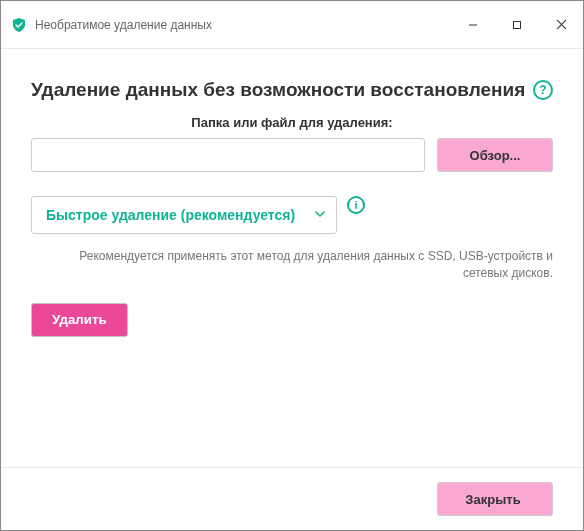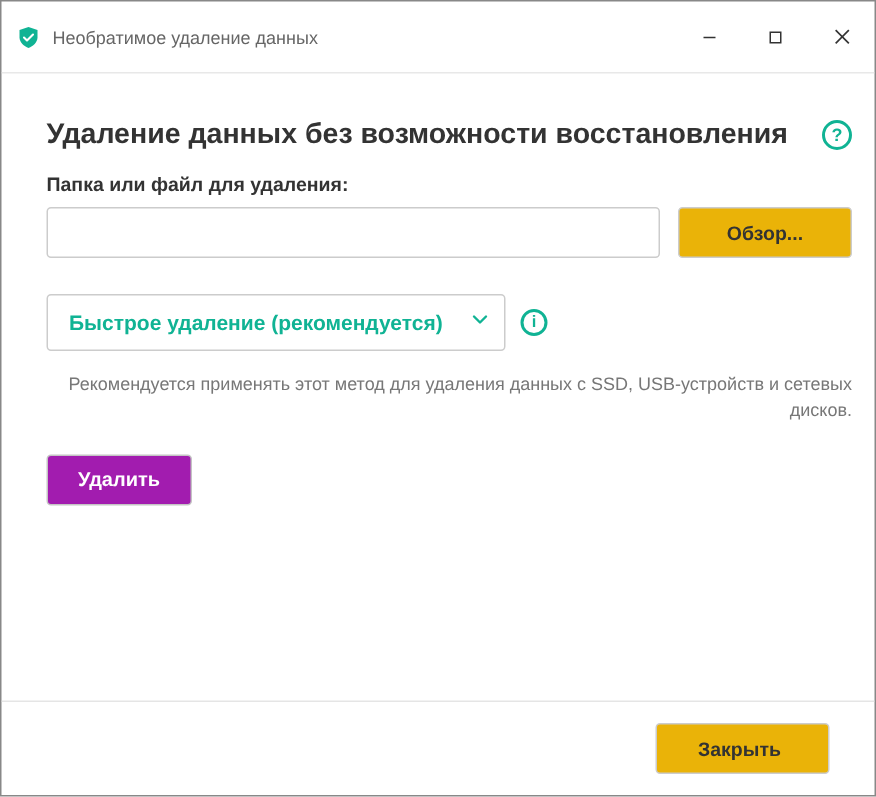--- a/index.html
+++ b/index.html
@@ -2,37 +2,37 @@
 <html><head>
 <meta charset="utf-8">
 <style>
   * { box-sizing: border-box; margin: 0; padding: 0; font-family: -apple-system, "Segoe UI", Arial, sans-serif; }
   body { width: 584px; height: 531px; background: #fff; border: 1px solid #888; display: flex; flex-direction: column; }
   .titlebar { height: 48px; display: flex; align-items: center; padding: 0 0 0 10px; border-bottom: 1px solid #e8e8e8; }
   .titlebar .app-icon { width: 16px; height: 16px; margin-right: 8px; }
   .titlebar .title { font-size: 12px; color: #666; flex: 1; }
   .win-controls { display: flex; height: 100%; }
   .win-btn { width: 44px; height: 100%; display: flex; align-items: center; justify-content: center; font-size: 13px; color: #333; }
-  .content { flex: 1; padding: 30px 15px 10px 30px; overflow: auto; }
+  .content { flex: 1; padding: 30px 30px 10px 30px; overflow: auto; }
   .header-row { display: flex; align-items: center; justify-content: space-between; margin-bottom: 14px; }
   h1 { font-size: 19px; font-weight: 600; color: #333; }
   .help-badge { width: 20px; height: 20px; border: 2px solid #10b394; border-radius: 50%; display: flex; align-items: center; justify-content: center; color: #10b394; font-size: 12px; font-weight: 700; }
   .desc { font-size: 13px; color: #444; line-height: 1.45; margin-bottom: 26px; }
-  .field-label { font-size: 13px; font-weight: 600; color: #333; margin-bottom: 8px; }
+  .field-label { font-size: 13px; font-weight: 600; color: #333; margin-bottom: 8px; text-align: center; }
   .path-row { display: flex; gap: 12px; margin-bottom: 24px; }
   .text-input { flex: 1; height: 34px; border: 1px solid #ccc; border-radius: 3px; padding: 0 10px; font-size: 13px; }
-  .btn { height: 34px; border: 1px solid #ccc; border-radius: 3px; background: #eab308; padding: 0 20px; font-size: 13px; font-weight: 600; color: #333; display: inline-flex; align-items: center; justify-content: center; white-space: nowrap; }
+  .btn { height: 34px; border: 1px solid #ccc; border-radius: 3px; background: #f9a8d4; padding: 0 20px; font-size: 13px; font-weight: 600; color: #333; display: inline-flex; align-items: center; justify-content: center; white-space: nowrap; }
   .btn-browse { width: 116px; }
-  .method-row { display: flex; align-items: center; gap: 10px; margin-bottom: 14px; }
+  .method-row { display: flex; gap: 10px; margin-bottom: 14px; }
   .dropdown { height: 38px; border: 1px solid #ccc; border-radius: 3px; padding: 0 10px 0 14px; display: flex; align-items: center; gap: 14px; width: 306px; justify-content: space-between; }
   .dropdown .dd-label { color: #10b394; font-size: 14px; font-weight: 600; }
   .chev { color: #10b394; }
   .info-badge { width: 18px; height: 18px; border: 2px solid #10b394; border-radius: 50%; display: flex; align-items: center; justify-content: center; color: #10b394; font-size: 11px; font-weight: 700; }
   .hint { font-size: 12px; color: #777; line-height: 1.45; margin-bottom: 20px; text-align: right; }
-  .btn-delete { background: #a21caf; border: 1px solid #c4c4c4; color: #fff; font-weight: 600; padding: 0 20px; height: 34px; border-radius: 3px; }
+  .btn-delete { background: #ec4899; border: 1px solid #c4c4c4; color: #fff; font-weight: 600; padding: 0 20px; height: 34px; border-radius: 3px; }
   .footer { border-top: 1px solid #e5e5e5; padding: 14px 30px; display: flex; justify-content: flex-end; }
   .btn-close { width: 116px; padding-left: 16px; }
 </style>
 </head>
 <body>
 
 <div class="titlebar">
   <span class="app-icon">
     <svg viewBox="0 0 16 16" width="16" height="16">
       <path d="M8 1 L14 3 V8 C14 11 11 14 8 15 C5 14 2 11 2 8 V3 Z" fill="#10b394"></path>

